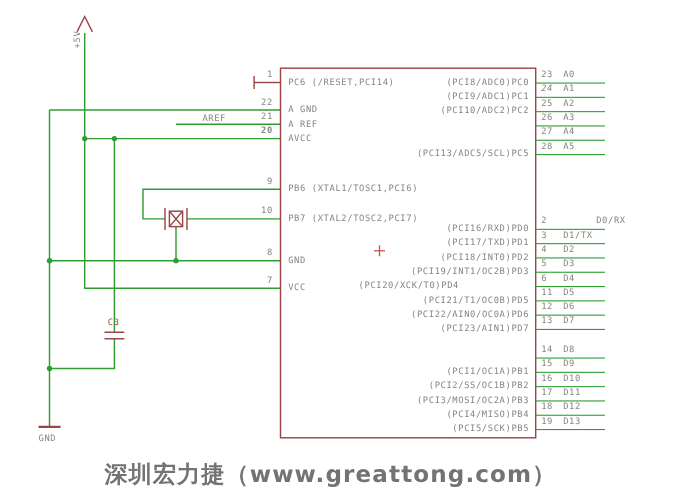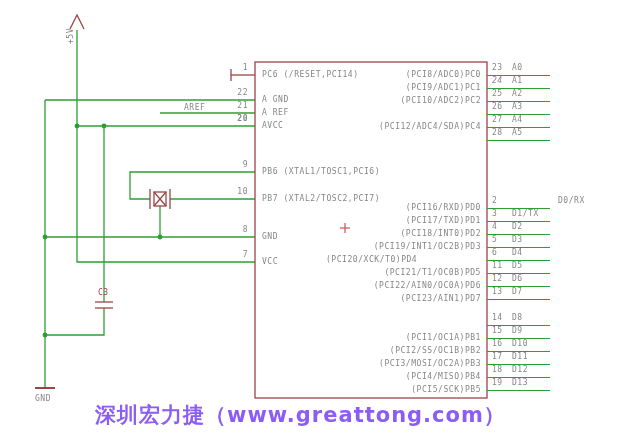--- a/index.html
+++ b/index.html
@@ -25,24 +25,24 @@
     transform:rotate(-90deg);
     transform-origin:left top;
   }
   .rwire {
     position:absolute;
     left:487px; width:63px; height:1.3px;
     background:#2e9e32;
   }
   .watermark {
     position:absolute;
-    left:95px; top:401px;
+    left:95px; top:417px;
     font:bold 21px "DejaVu Sans", "Liberation Sans", sans-serif;
     letter-spacing:1px;
-    color:#8b5cf6;
+    color:#737373;
     white-space:nowrap;
     text-align:right;
   }
 </style>
 </head>
 <body>
 
 <div class="canvas">
 
   <svg width="620" height="444" viewBox="0 0 620 444">
@@ -127,30 +127,30 @@
       <span class="lbl" style="left: 492px; top: 76px; font-style: italic;">24</span>
       <span class="lbl" style="left: 512px; top: 76px;">A1</span>
       <div class="rwire" style="top: 101px;"></div>
       <span class="lbl" style="left: 326px; top: 96px; width: 155px; text-align: right;">(PCI10/ADC2)PC2</span>
       <span class="lbl" style="left: 492px; top: 89px;">25</span>
       <span class="lbl" style="left: 512px; top: 89px;">A2</span>
       <div class="rwire" style="top: 114px;"></div>
       <span class="lbl" style="left: 492px; top: 102px;">26</span>
       <span class="lbl" style="left: 512px; top: 102px;">A3</span>
       <div class="rwire" style="top: 127px;"></div>
-      <span class="lbl" style="left: 326px; top: 122px; width: 155px; text-align: right;">(PCI12/ADC4/SDA)PC4</span>
       <span class="lbl" style="left: 492px; top: 115px;">27</span>
       <span class="lbl" style="left: 512px; top: 115px;">A4</span>
       <div class="rwire" style="top: 140px;"></div>
+      <span class="lbl" style="left: 326px; top: 135px; width: 155px; text-align: right;">(PCI13/ADC5/SCL)PC5</span>
       <span class="lbl" style="left: 492px; top: 128px;">28</span>
       <span class="lbl" style="left: 512px; top: 128px;">A5</span>
       <div class="rwire" style="top: 208px;"></div>
       <span class="lbl" style="left: 326px; top: 203px; width: 155px; text-align: right;">(PCI16/RXD)PD0</span>
       <span class="lbl" style="left: 492px; top: 196px;">2</span>
-      <span class="lbl" style="left: 528px; top: 196px; padding-left: 30px;">D0/RX</span>
+      <span class="lbl" style="left: 512px; top: 196px; padding-left: 30px;">D0/RX</span>
       <div class="rwire" style="top: 221px;"></div>
       <span class="lbl" style="left: 326px; top: 216px; width: 155px; text-align: right;">(PCI17/TXD)PD1</span>
       <span class="lbl" style="left: 492px; top: 209px;">3</span>
       <span class="lbl" style="left: 512px; top: 209px;">D1/TX</span>
       <div class="rwire" style="top: 234px;"></div>
       <span class="lbl" style="left: 326px; top: 229px; width: 155px; text-align: right;">(PCI18/INT0)PD2</span>
       <span class="lbl" style="left: 492px; top: 222px;">4</span>
       <span class="lbl" style="left: 512px; top: 222px;">D2</span>
       <div class="rwire" style="top: 247px;"></div>
       <span class="lbl" style="left: 326px; top: 242px; width: 155px; text-align: right;">(PCI19/INT1/OC2B)PD3</span>

